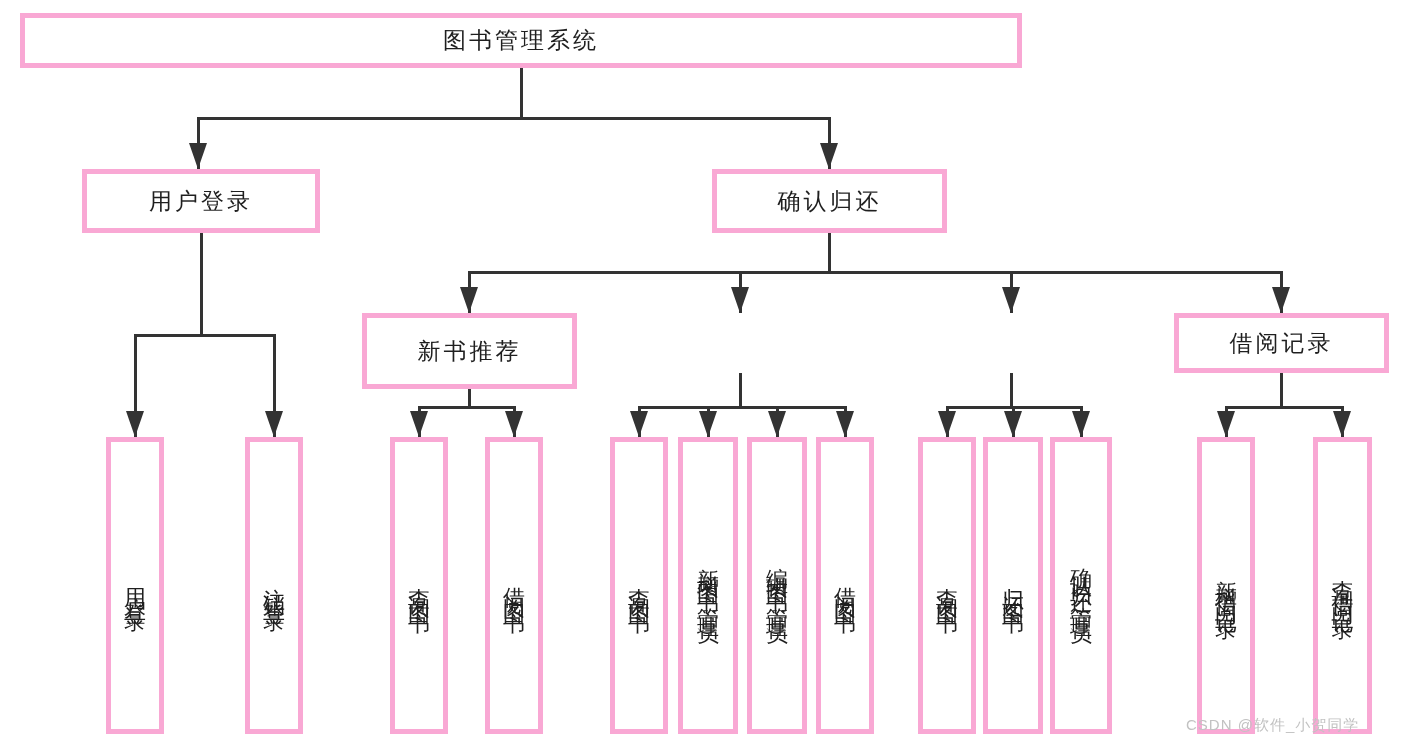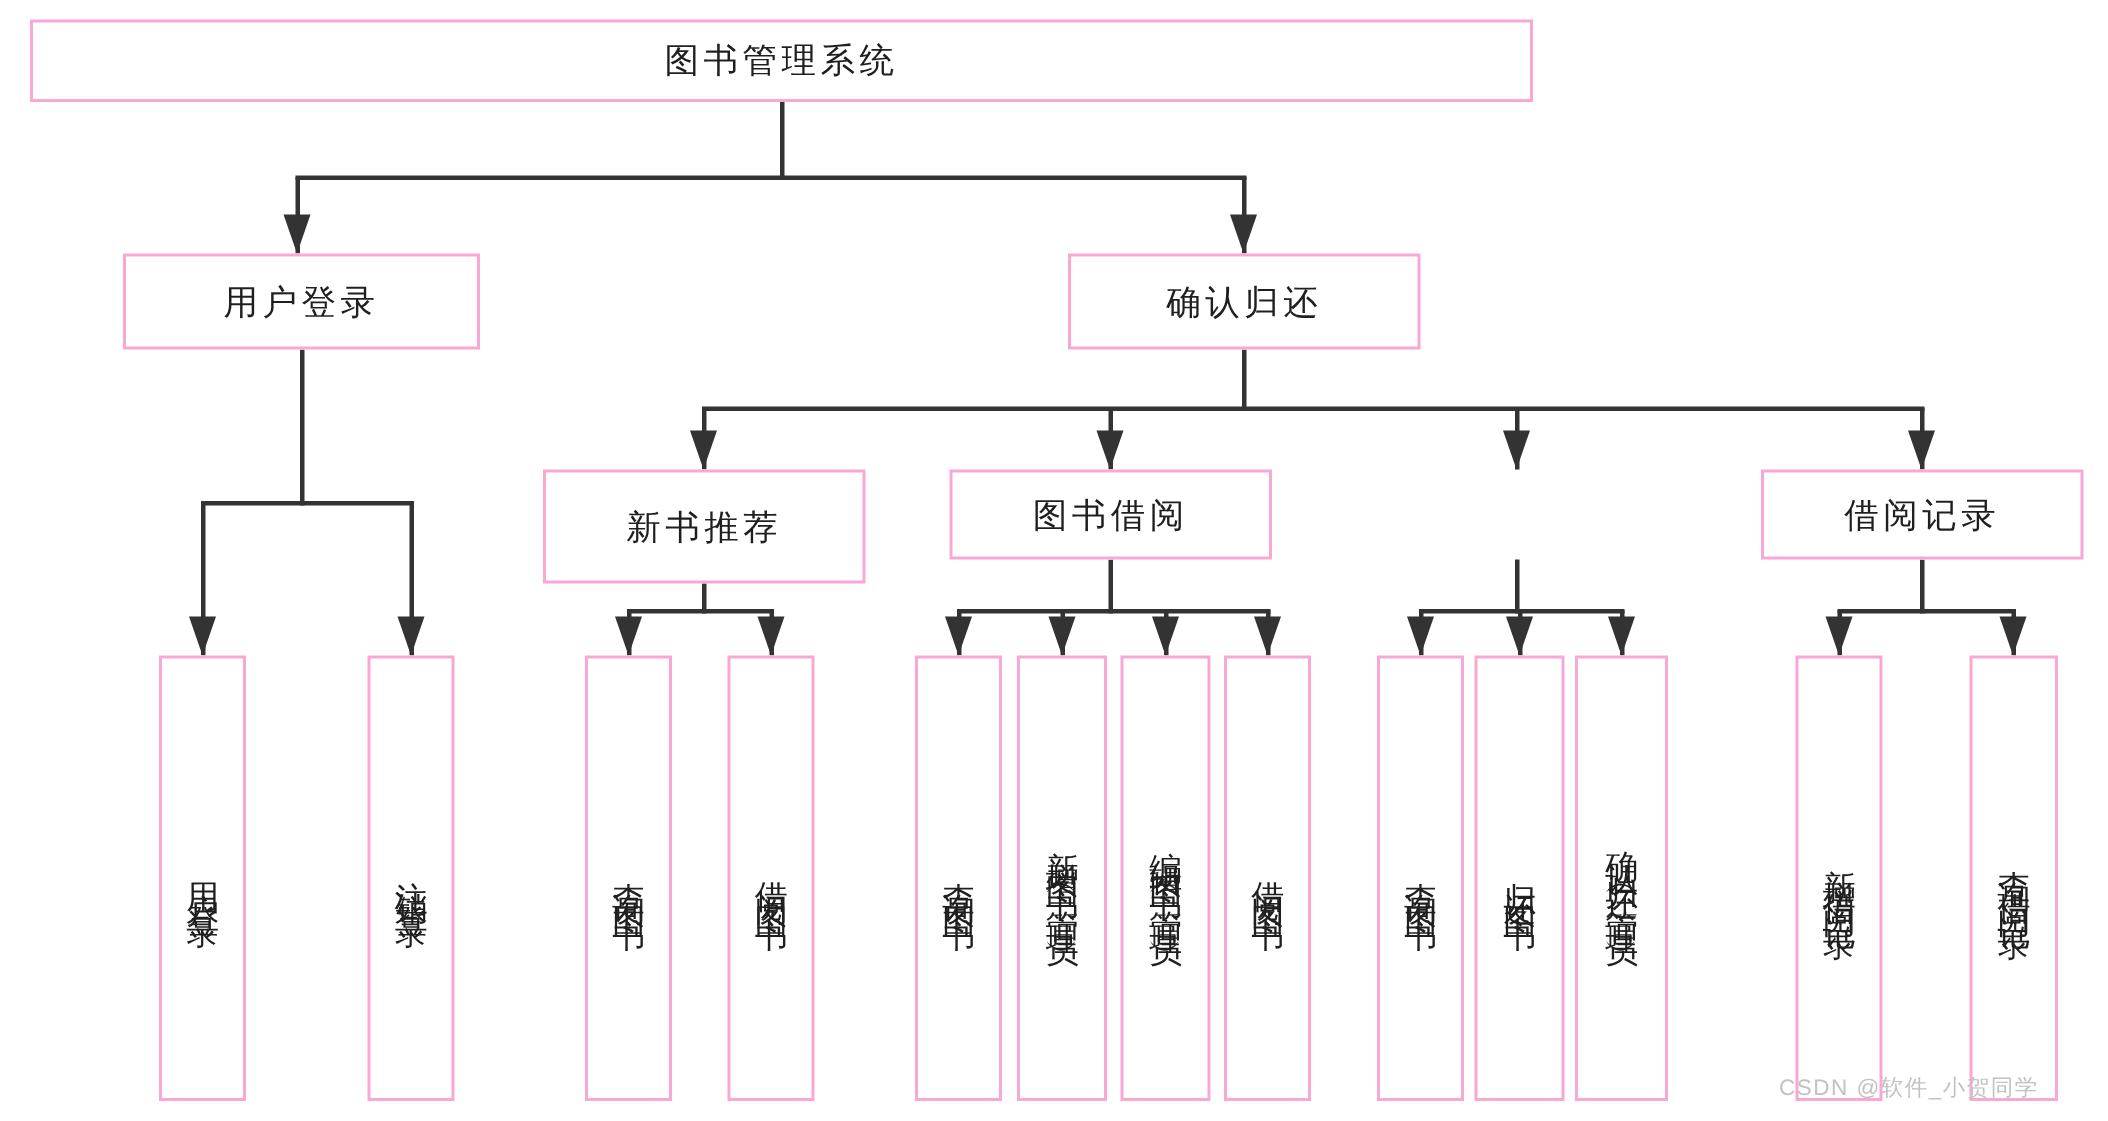--- a/index.html
+++ b/index.html
@@ -2,21 +2,21 @@
 <html><head>
 <meta charset="utf-8">
 <style>
   html,body { margin:0; padding:0; background:#ffffff; }
   .canvas {
     position:relative; width:1405px; height:747px; background:#ffffff;
     font-family:"Liberation Sans", sans-serif; overflow:hidden;
   }
   .box {
     position:absolute; box-sizing:border-box; background:#ffffff;
-    border:2px solid #f9a8d4; color:#1f1f1f;
+    border:5px solid #f9a8d4; color:#1f1f1f;
     display:flex; align-items:center; justify-content:center;
   }
   .hbox { font-size:23px; letter-spacing:3px; }
   .vbox {
     writing-mode:vertical-rl; text-orientation:mixed;
     font-size:22px; letter-spacing:8px; line-height:1.1;
   }
   .vline { position:absolute; width:3px; background:#333333; }
   .hline { position:absolute; height:3px; background:#333333; }
   .arrow {
@@ -100,23 +100,20 @@
   <div class="box hbox" style="left:82px; top:169px; width:238px; height:64px;">
     <span>用户登录</span>
   </div>
   <div class="box hbox" style="left:712px; top:169px; width:235px; height:64px;">
     <span>确认归还</span>
   </div>
 
   <div class="box hbox" style="left:362px; top:313px; width:215px; height:76px;">
     <span>新书推荐</span>
   </div>
-  <div class="box hbox" style="left:633px; top:313px; width:215px; height:60px;">
-    <span>图书借阅</span>
-  </div>
   <div class="box hbox" style="left:1174px; top:313px; width:215px; height:60px;">
     <span>借阅记录</span>
   </div>
 
   <div class="box vbox" style="left:106px; top:437px; width:58px; height:297px;">
     <span>用户登录</span>
   </div>
   <div class="box vbox" style="left:245px; top:437px; width:58px; height:297px;">
     <span>注销登录</span>
   </div>

